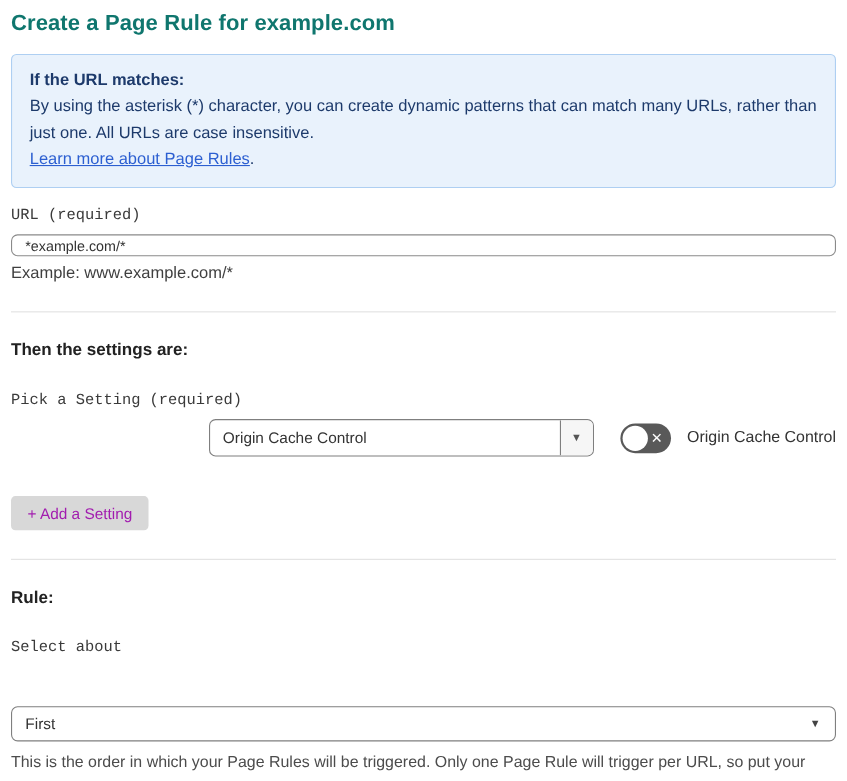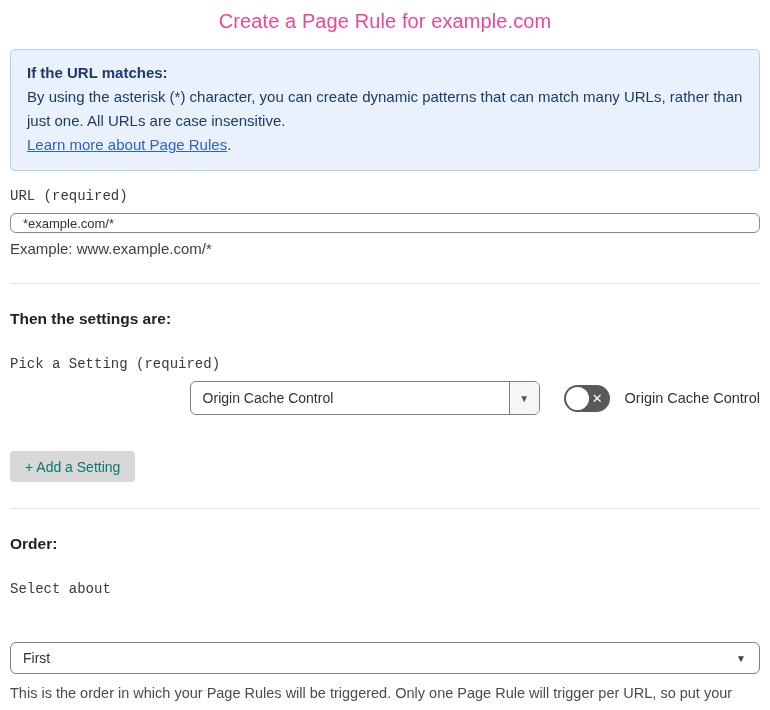--- a/index.html
+++ b/index.html
@@ -6,25 +6,24 @@
   html, body { width: 770px; background: #ffffff; }
   body {
     font-family: "Liberation Sans", "DejaVu Sans", sans-serif;
     color: #333333;
     padding: 8px 10px 14px 10px;
   }
   .page { width: 750px; }
 
   h1.page-title {
     font-size: 20px;
-    font-weight: 400;
-    color: #ec4899;
+    font-weight: 700;
+    color: #0f766e;
     letter-spacing: 0.1px;
     margin: 2px 0 16px 0;
-    text-align: center;
   }
 
   .info-box {
     background: #e9f2fc;
     border: 1px solid #aecff2;
     border-radius: 5px;
     padding: 11px 16px 13px 16px;
     font-size: 15px;
     line-height: 24px;
     color: #1d3a6b;
@@ -138,21 +137,21 @@
     color: #333333;
     margin-left: 15px;
   }
 
   .btn {
     border: none;
     border-radius: 4px;
     font-size: 14px;
     font-family: "Liberation Sans", "DejaVu Sans", sans-serif;
     cursor: pointer;
-    color: #0f766e;
+    color: #a21caf;
     background: #d8d8d8;
     height: 31px;
     padding: 0 15px;
   }
   .add-setting { margin-top: 36px; }
 
   .order-block .field-label { margin-top: 28px; }
   .order-select { width: 100%; height: 32px; margin-top: 45px; }
   .order-caret {
     color: #444444;
@@ -203,21 +202,21 @@
       </div>
       <span class="toggle-label">Origin Cache Control</span>
     </div>
 
     <button class="btn add-setting">+ Add a Setting</button>
   </div>
 
   <hr class="divider">
 
   <div class="order-block">
-    <h2 class="section-heading">Order:</h2>
+    <h2 class="section-heading">Rule:</h2>
 
     <label class="field-label">Select about</label>
 
     <div class="select-box order-select">
       <span class="select-text">First</span>
       <span class="order-caret">▼</span>
     </div>
 
     <p class="order-helper">This is the order in which your Page Rules will be triggered. Only one Page Rule will trigger per URL, so put your most specific Page Rules at the top.</p>
   </div>

